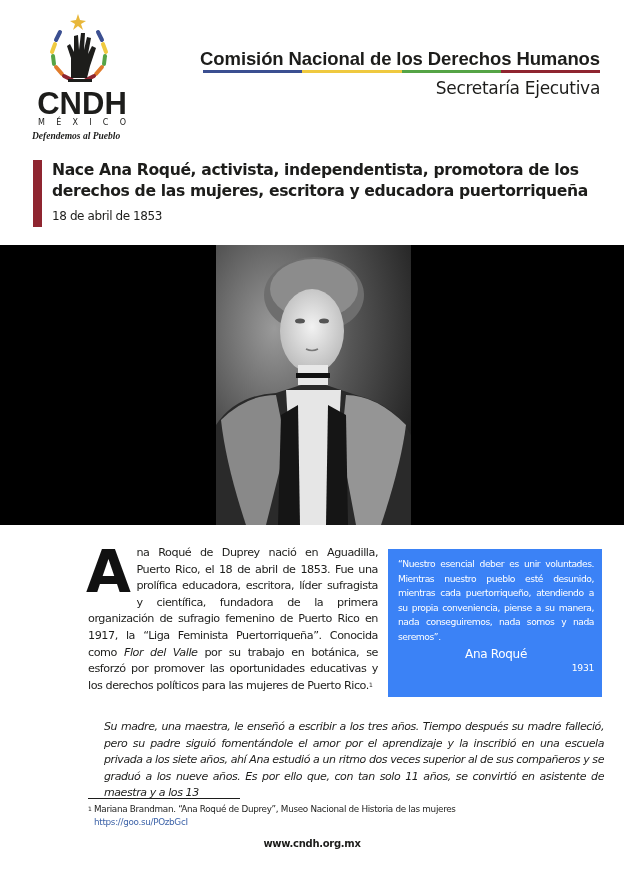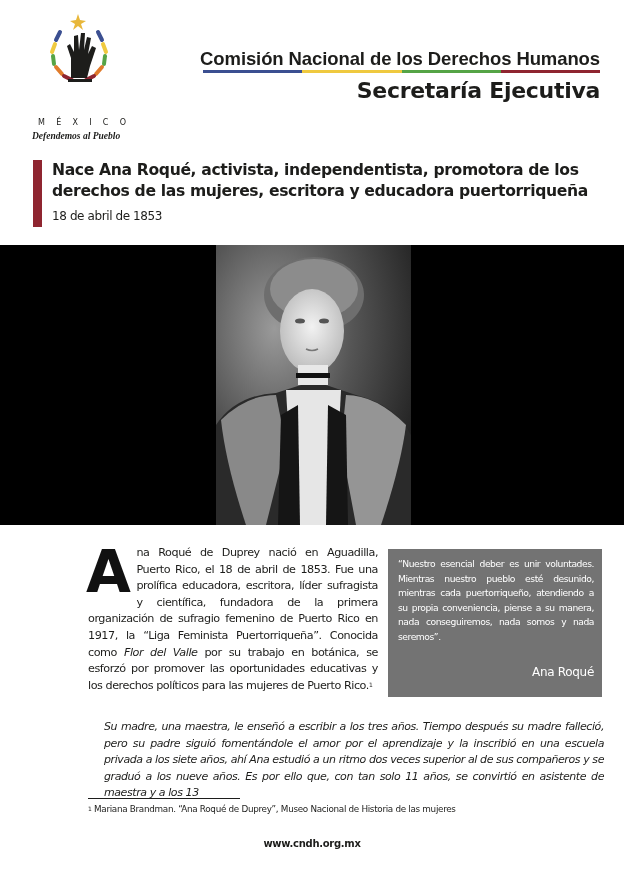--- a/index.html
+++ b/index.html
@@ -29,22 +29,22 @@
   }
 
   
   .org-title {
     right: 24px; top: 48px; font-size: 18.5px; font-weight: bold; color: #1d1d1b;
     font-family: "Liberation Sans", sans-serif; white-space: nowrap; letter-spacing: -0.1px;
   }
   .rule { left: 203px; top: 70px; width: 397px; height: 3px; display: flex; }
   .rule span { flex: 1; height: 3px; }
   .org-sub {
-    right: 24px; top: 78px; font-size: 22px; color: #1d1d1b; white-space: nowrap;
-    font-family: "DejaVu Sans", sans-serif; font-weight: bold; letter-spacing: -0.3px;
+    right: 24px; top: 78px; font-size: 17px; color: #1d1d1b; white-space: nowrap;
+    font-family: "DejaVu Sans", sans-serif; font-weight: normal; letter-spacing: -0.3px;
   }
 
   
   .accent-bar { left: 33px; top: 160px; width: 9px; height: 67px; background: #8f2530; }
   .headline {
     left: 52px; top: 160px; width: 560px; font-size: 15.6px; font-weight: bold; line-height: 21px;
     color: #1d1d1b; font-family: "DejaVu Sans", sans-serif; letter-spacing: -0.35px;
   }
   .date {
     left: 52px; top: 209px; font-size: 12px; color: #1d1d1b;
@@ -73,29 +73,29 @@
   .para sup { font-size: 6px; vertical-align: top; position: relative; top: -1px; }
 
   .para2 {
     left: 88px; top: 703px; width: 500px;
     font-family: "DejaVu Sans", sans-serif; font-size: 11px; line-height: 16.6px;
     color: #1d1d1b; letter-spacing: -0.42px; text-align: justify; margin: 16px; font-style: italic;
   }
 
   
   .quote {
-    left: 388px; top: 549px; width: 214px; height: 148px; background: #737373; color: #fff;
+    left: 388px; top: 549px; width: 214px; height: 148px; background: #3b82f6; color: #fff;
     box-sizing: border-box; padding: 8px 8px 0 10px;
   }
   .quote .qtext {
     font-family: "DejaVu Sans", sans-serif; font-size: 9.2px; line-height: 14.6px;
     text-align: justify; letter-spacing: -0.45px; margin: 0;
   }
   .quote .author {
-    text-align: right; font-family: "DejaVu Sans", sans-serif; font-size: 12px; margin-top: 20px;
+    text-align: center; font-family: "DejaVu Sans", sans-serif; font-size: 12px; margin-top: 2px;
     letter-spacing: -0.3px; line-height: 15px;
   }
   .quote .work, .quote .year {
     text-align: right; font-family: "DejaVu Sans", sans-serif; font-size: 9.2px; line-height: 12px;
     letter-spacing: -0.3px;
   }
 
   
   .fn-rule { left: 88px; top: 798px; width: 152px; height: 1px; background: #1d1d1b; }
   .footnote {
@@ -127,20 +127,21 @@
       <path d="M54,22 L58,30" stroke="#3b4f91"></path>
       <path d="M59,34 L62,42" stroke="#efc93f"></path>
       <path d="M61,46 L60,54" stroke="#55a446"></path>
       <path d="M58,57 L52,64" stroke="#e07b2b"></path>
       <path d="M50,66 L42,70" stroke="#8f2530"></path>
     </g>
 
     <path d="M27,68 L27,48 L23,36 L26,34 L30,42 L30,26 L34,25 L35,40 L37,23 L41,23 L40,40 L43,27 L47,28 L44,44 L48,36 L52,38 L46,56 L43,68 Z" fill="#1d1d1b"></path>
     <rect x="24" y="69" width="24" height="3" fill="#1d1d1b"></rect>
   </svg>
+  <div class="wordmark">CNDH</div>
   <div class="country">
     <span>M</span>
     <span>É</span>
     <span>X</span>
     <span>I</span>
     <span>C</span>
     <span>O</span>
   </div>
   <div class="motto">Defendemos al Pueblo</div>
 </div>
@@ -199,22 +200,24 @@
 
 <div class="abs body-col">
   <p class="para">
     <span class="dropcap">A</span><span>na Roqué de Duprey nació en Aguadilla, Puerto Rico, el 18 de abril de 1853. Fue una prolífica educadora, escritora, líder sufragista y científica, fundadora de la primera organización de sufragio femenino de Puerto Rico en 1917, la “Liga Feminista Puertorriqueña”. Conocida como </span><em>Flor del Valle</em><span> por su trabajo en botánica, se esforzó por promover las oportunidades educativas y los derechos políticos para las mujeres de Puerto Rico.</span><sup>1</sup>
   </p>
 </div>
 
 <div class="abs quote">
   <p class="qtext">“Nuestro esencial deber es unir voluntades. Mientras nuestro pueblo esté desunido, mientras cada puertorriqueño, atendiendo a su propia conveniencia, piense a su manera, nada conseguiremos, nada somos y nada seremos”.</p>
   <div class="author">Ana Roqué</div>
+  <div class="year">1931</div>
 </div>
 
 <p class="abs para2">Su madre, una maestra, le enseñó a escribir a los tres años. Tiempo después su madre falleció, pero su padre siguió fomentándole el amor por el aprendizaje y la inscribió en una escuela privada a los siete años, ahí Ana estudió a un ritmo dos veces superior al de sus compañeros y se graduó a los nueve años. Es por ello que, con tan solo 11 años, se convirtió en asistente de maestra y a los 13</p>
 
 <div class="abs fn-rule"></div>
 <div class="abs footnote">
   <sup>1</sup><span> Mariana Brandman. “Ana Roqué de Duprey”, Museo Nacional de Historia de las mujeres</span>
+  <a class="link">https://goo.su/POzbGcI</a>
 </div>
 
 <div class="abs site">www.cndh.org.mx</div>
 
 </body></html>

